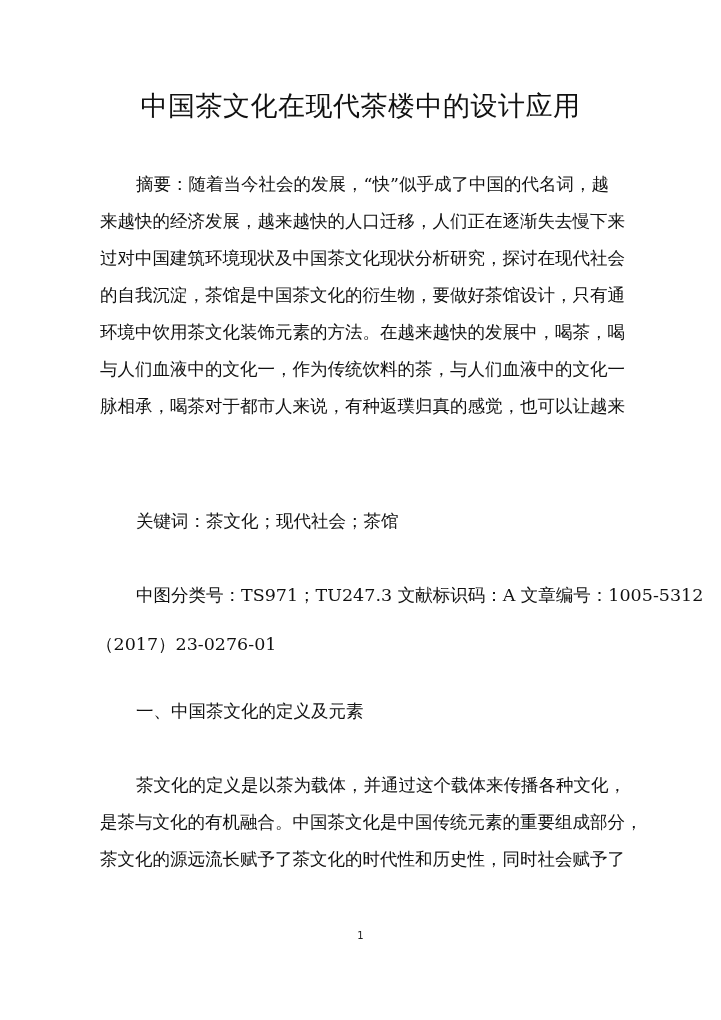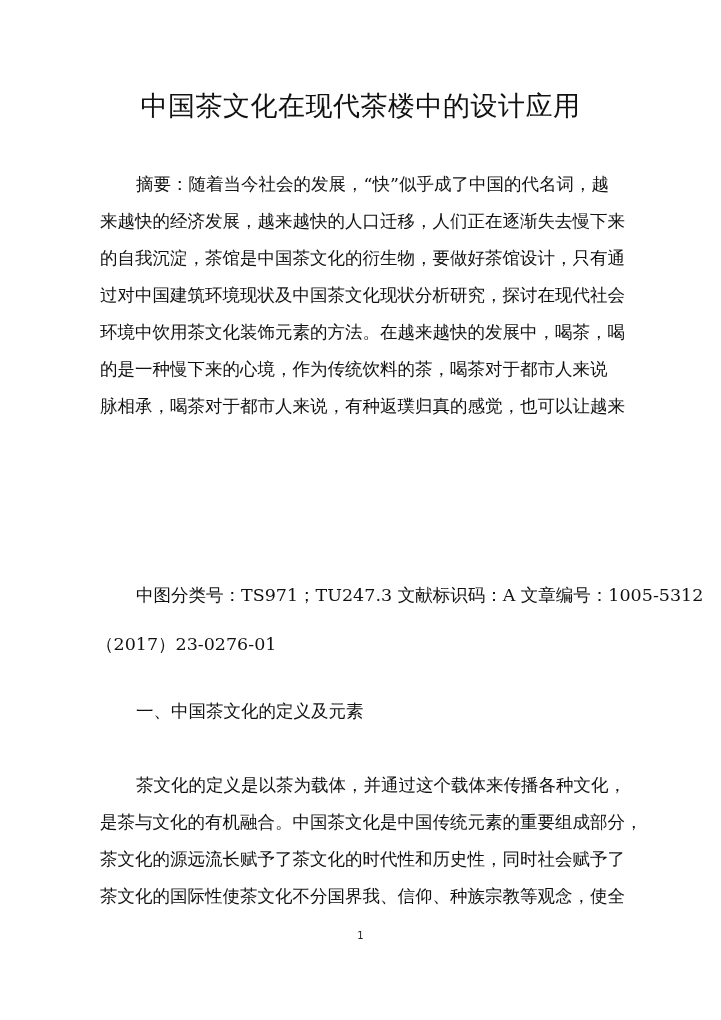--- a/index.html
+++ b/index.html
@@ -18,38 +18,40 @@
 </head>
 <body>
 
 <div class="page">
 
   <div class="title">中国茶文化在现代茶楼中的设计应用</div>
 
   <div class="para" style="top:166px;">
     <span class="line"><span class="ind"></span><span>摘要：随着当今社会的发展，“快”似乎成了中国的代名词，越</span></span>
     <span class="line">来越快的经济发展，越来越快的人口迁移，人们正在逐渐失去慢下来</span>
+    <span class="line">过对中国建筑环境现状及中国茶文化现状分析研究，探讨在现代社会</span>
     <span class="line">的自我沉淀，茶馆是中国茶文化的衍生物，要做好茶馆设计，只有通</span>
-    <span class="line">过对中国建筑环境现状及中国茶文化现状分析研究，探讨在现代社会</span>
     <span class="line">环境中饮用茶文化装饰元素的方法。在越来越快的发展中，喝茶，喝</span>
-    <span class="line">的是一种慢下来的心境，作为传统饮料的茶，喝茶对于都市人来说</span>
+    <span class="line">与人们血液中的文化一，作为传统饮料的茶，与人们血液中的文化一</span>
     <span class="line">脉相承，喝茶对于都市人来说，有种返璞归真的感觉，也可以让越来</span>
   </div>
 
+  <div class="para" style="top:503px;">
+    <span class="line"><span class="ind"></span><span>关键词：茶文化；现代社会；茶馆</span></span>
+  </div>
 
   <div class="para" style="top:577px;">
     <span class="line"><span class="ind"></span><span>中图分类号：TS971；TU247.3 文献标识码：A 文章编号：1005-5312</span></span>
     <span class="line" style="margin-left:-4px;margin-top:12px;">（2017）23-0276-01</span>
   </div>
 
   <div class="para" style="top:693px;">
     <span class="line"><span class="ind"></span><span>一、中国茶文化的定义及元素</span></span>
   </div>
 
   <div class="para" style="top:767px;">
     <span class="line"><span class="ind"></span><span>茶文化的定义是以茶为载体，并通过这个载体来传播各种文化，</span></span>
     <span class="line">是茶与文化的有机融合。中国茶文化是中国传统元素的重要组成部分，</span>
     <span class="line">茶文化的源远流长赋予了茶文化的时代性和历史性，同时社会赋予了</span>
-    <span class="line">茶文化的国际性使茶文化不分国界我、信仰、种族宗教等观念，使全</span>
   </div>
 
   <div class="pnum">1</div>
 </div>
 
 </body></html>

